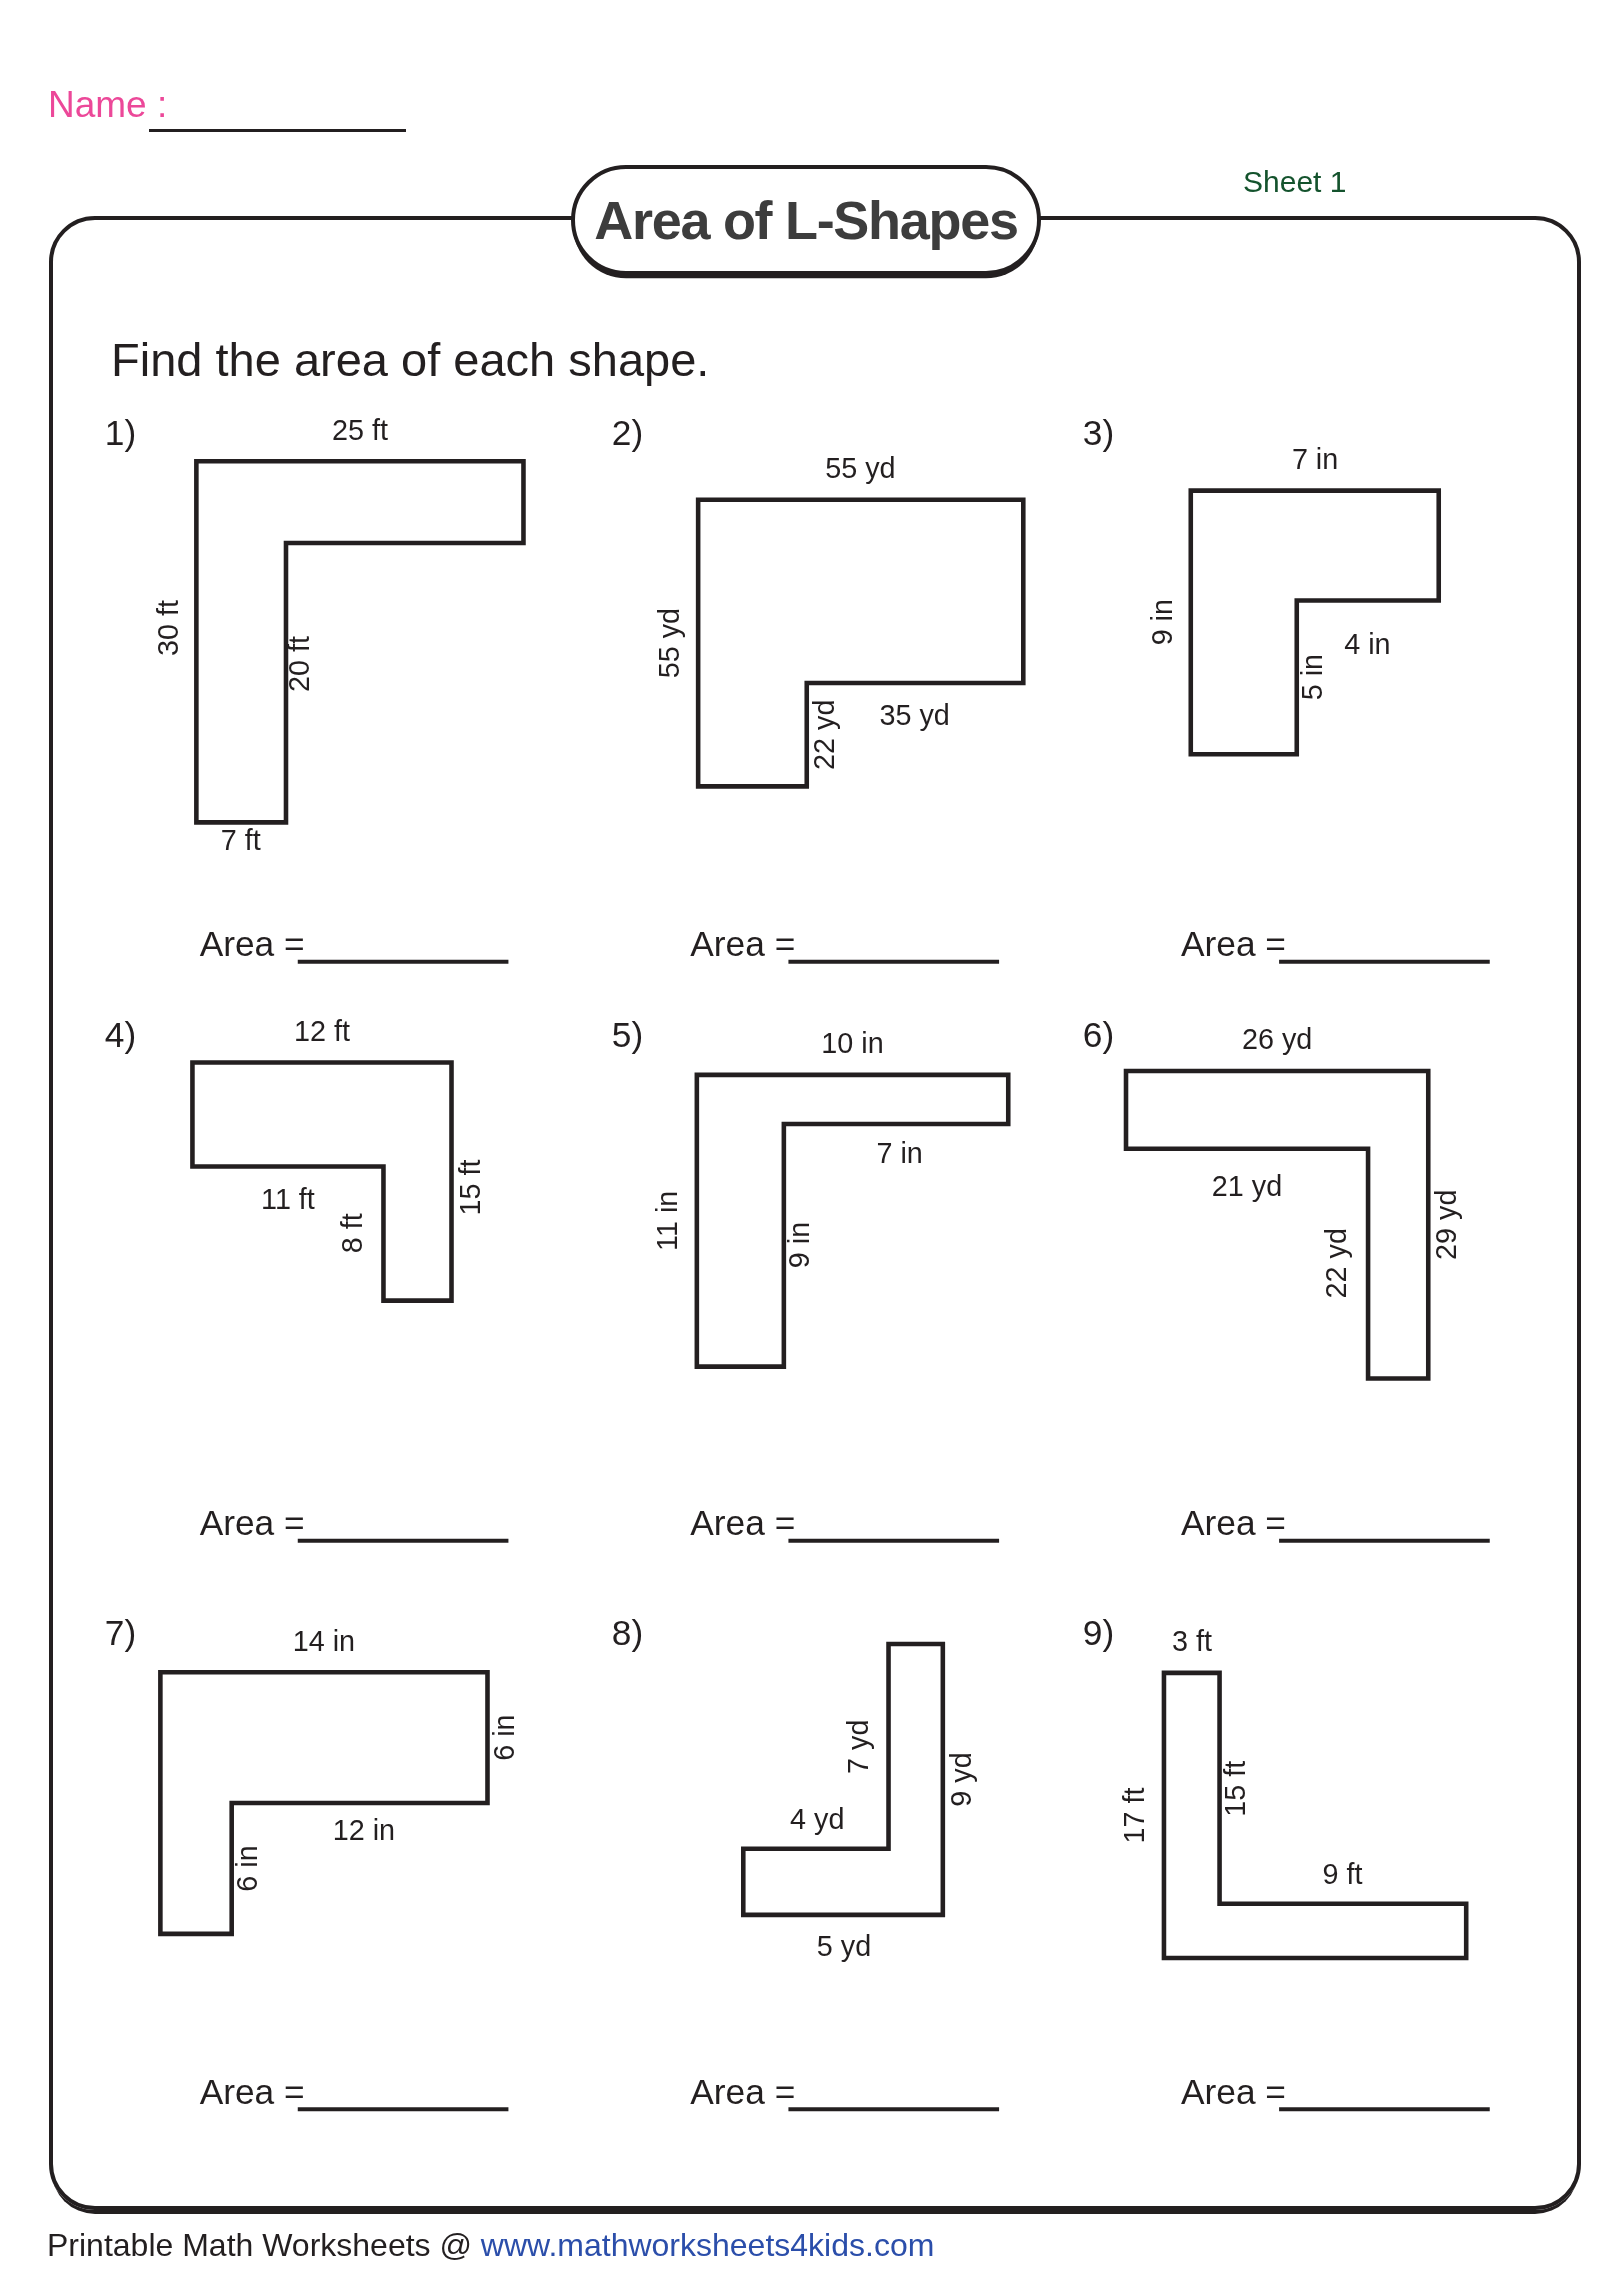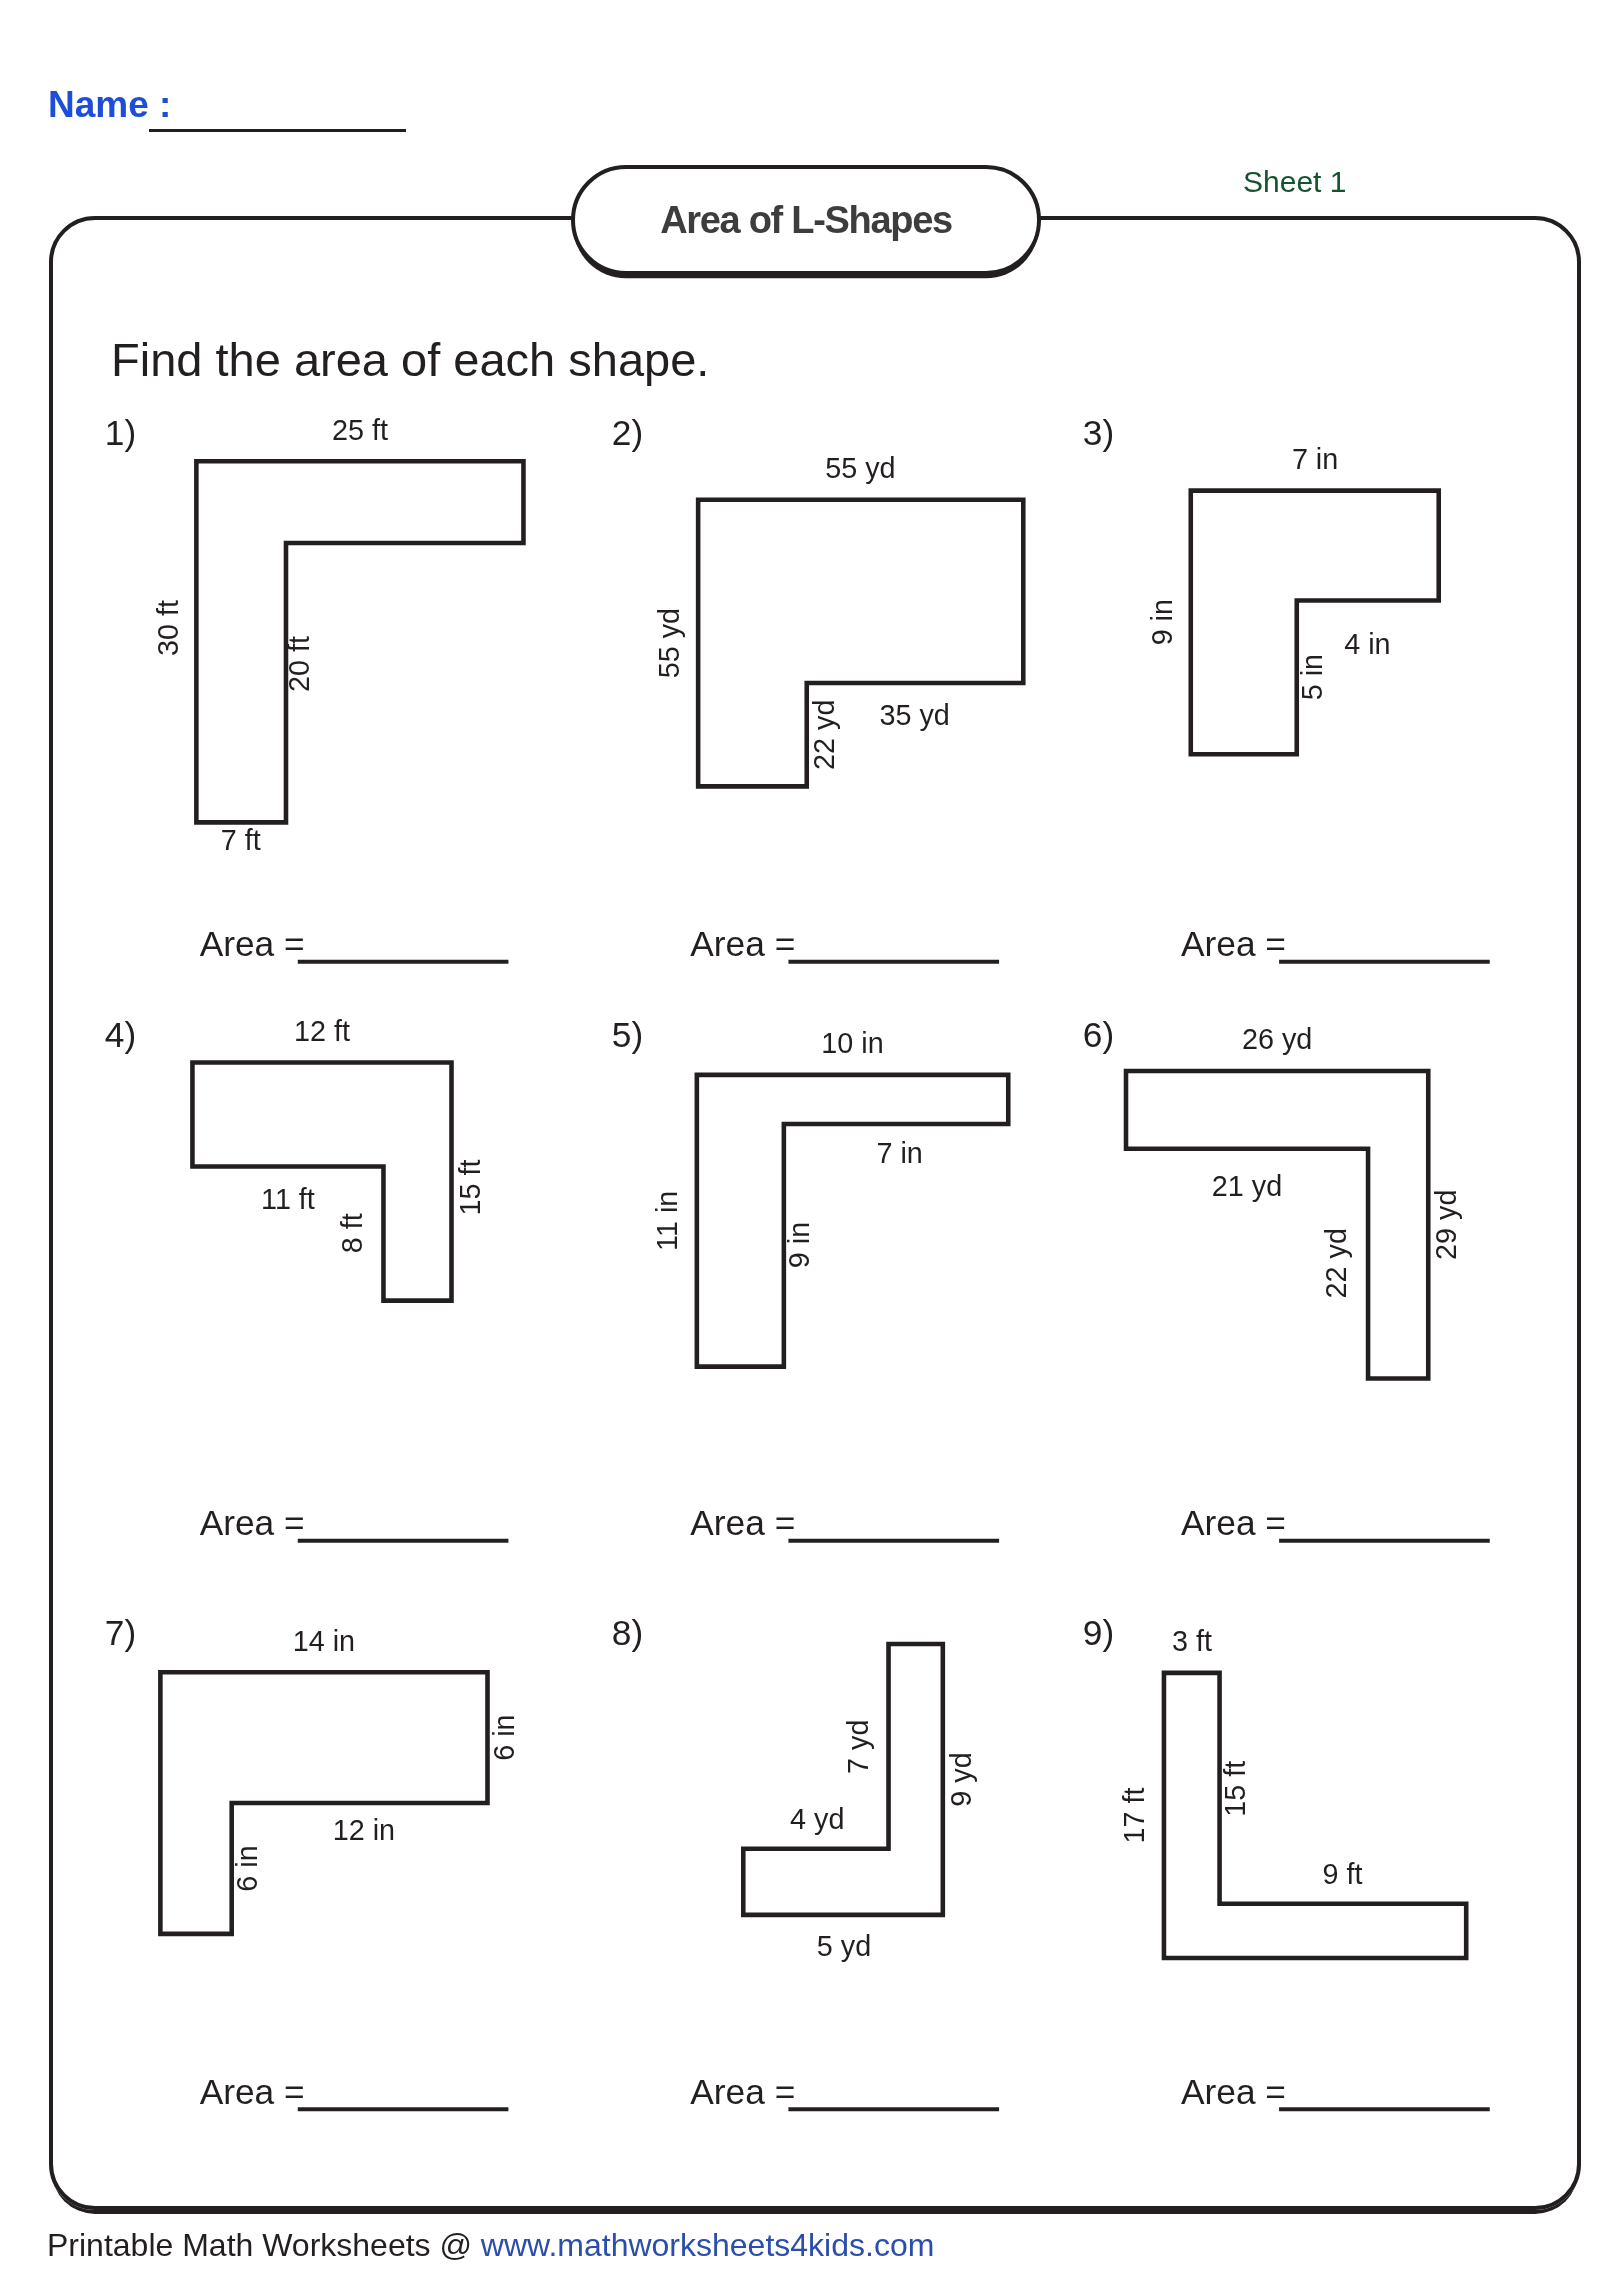--- a/index.html
+++ b/index.html
@@ -15,22 +15,21 @@
     height: 2295px;
     background: #ffffff;
     overflow: hidden;
   }
   
   #name-row {
     position: absolute;
     left: 48px;
     top: 84px;
     font-size: 37px;
-    color: #1d4ed8;
-    font-weight: bold;
+    color: #ec4899;
   }
   #name-line {
     position: absolute;
     left: 149px;
     top: 129px;
     width: 257px;
     border-bottom: 3.9px solid #231f20;
   }
   
   #frame {
@@ -53,21 +52,21 @@
     height: 102px;
     background: #ffffff;
     border: 4.6px solid #231f20;
     border-radius: 56px;
     box-shadow: 0 5.2px 0 -2px #231f20;
     display: flex;
     align-items: center;
     justify-content: center;
   }
   #title-pill .title-text {
-    font-size: 38px;
+    font-size: 54px;
     font-weight: bold;
     letter-spacing: -1.3px;
     color: #3d3d3d;
     white-space: nowrap;
   }
   #sheet-label {
     position: absolute;
     left: 1243px;
     top: 165px;
     font-size: 30px;

